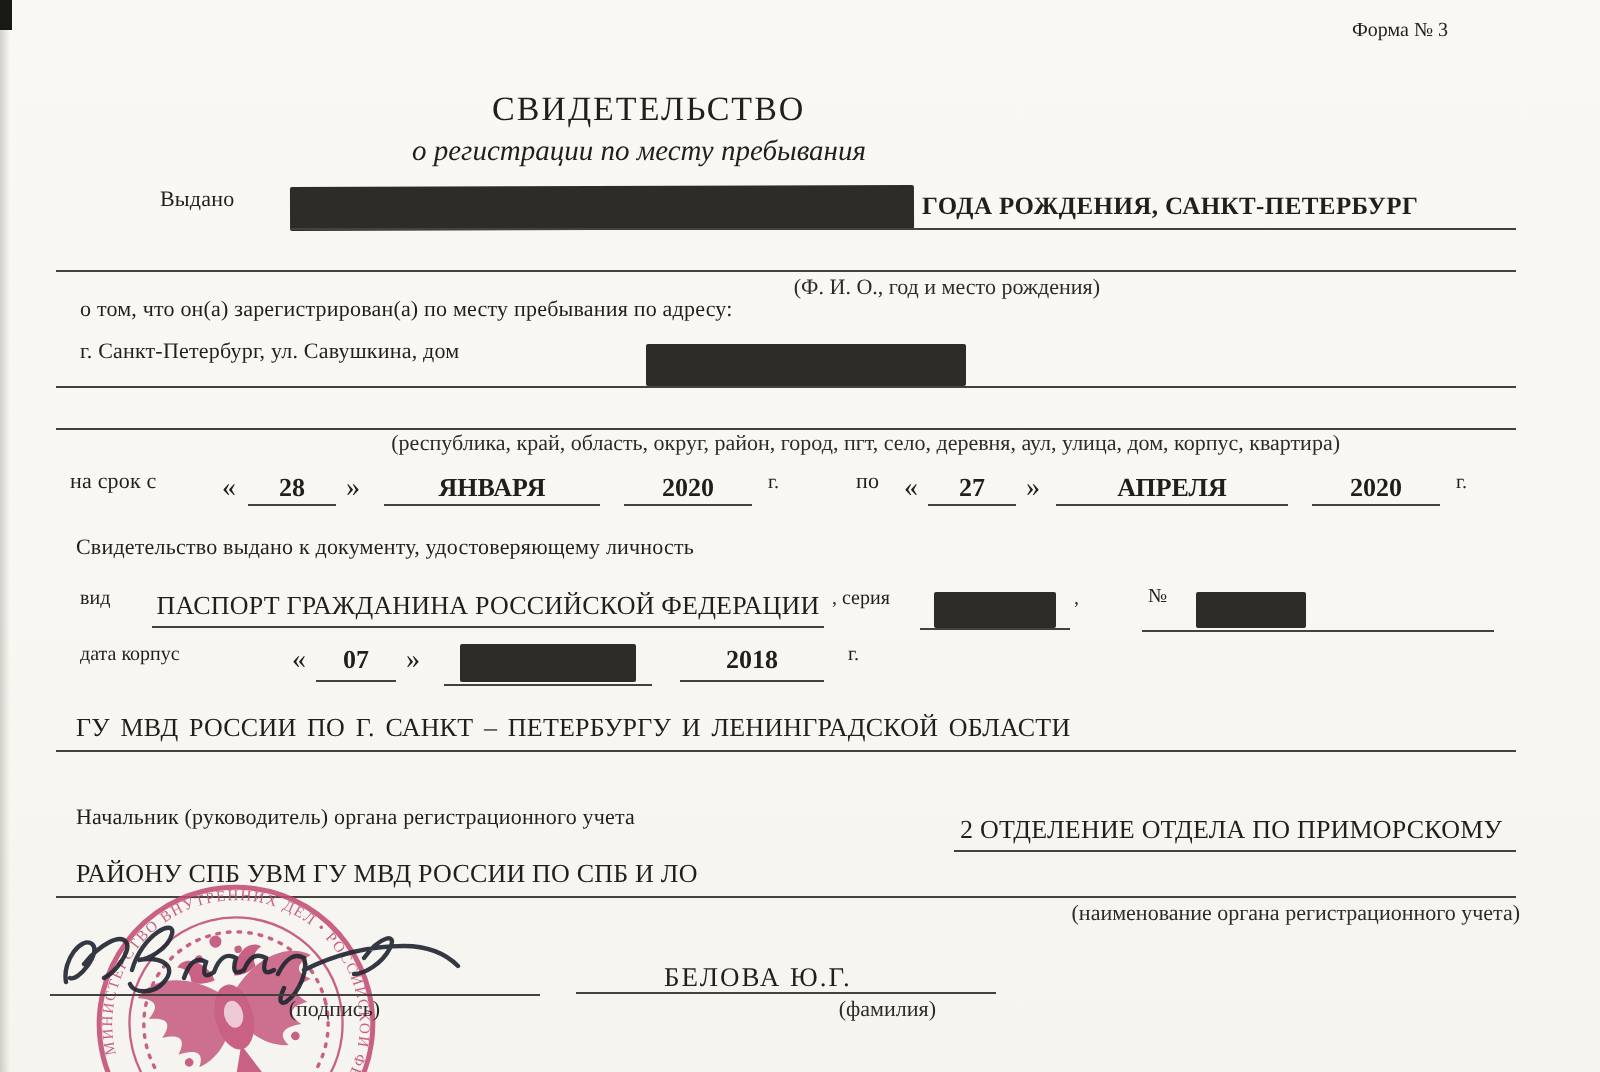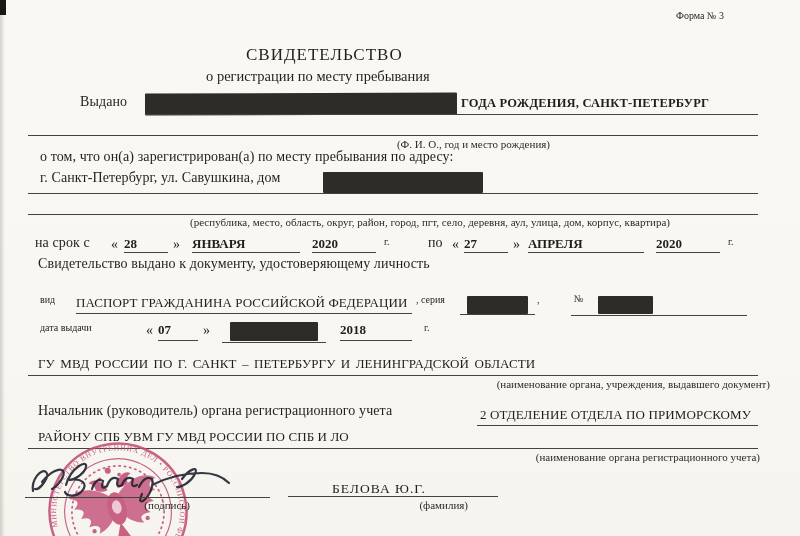--- a/index.html
+++ b/index.html
@@ -1,98 +1,97 @@
 <!DOCTYPE html>
 <html><head>
 <meta charset="utf-8">
 <style>
   html,body{margin:0;padding:0;background:#e8e6e0;}
   .page{position:relative;width:800px;height:536px;overflow:hidden;
         background:linear-gradient(180deg,#f9f8f4 0%,#f8f7f2 55%,#f5f4ee 100%);
         font-family:"Liberation Serif","DejaVu Serif",serif;color:#201f1c;}
   .abs{position:absolute;white-space:nowrap;}
-  .main-text{font-size:14px;letter-spacing:.1px;}
+  .main-text{font-size:11px;letter-spacing:.1px;}
   .mid-text{font-size:10px;}
   .caption{font-size:11px;color:#2c2b28;text-align:right;white-space:nowrap;}
   .typed{font-size:13px;letter-spacing:.1px;}
   .typed-bold{font-size:13px;font-weight:700;}
   .rule{position:absolute;height:1px;background:#45423e;}
   .redact{position:absolute;background:#2e2c29;border-radius:1px;}
-  .cell{position:absolute;border-bottom:1px solid #45423e;}
+  .cell{position:absolute;text-align:center;border-bottom:1px solid #45423e;}
   .quote{font-size:14px;}
   .edge-shade{position:absolute;left:0;top:0;width:5px;height:536px;
       background:linear-gradient(90deg,rgba(110,105,95,.28),rgba(110,105,95,0));}
 </style>
 </head>
 <body>
 
 <div class="page">
 
   <div class="edge-shade"></div>
   <div class="abs" style="left:0;top:10;width:6px;height:15px;background:#181815;"></div>
 
   <div class="abs mid-text" style="left:676px;top:10px;">Форма № 3</div>
 
   <div class="abs" style="left:246px;top:45px;font-size:17px;letter-spacing:1px;">СВИДЕТЕЛЬСТВО</div>
-  <div class="abs" style="left:206px;top:68px;font-size:14.5px;">о регистрации по месту пребывания</div>
+  <div class="abs" style="left:206px;top:68px;font-size:14.5px;font-style:italic;">о регистрации по месту пребывания</div>
 
   <div class="abs main-text" style="left:80px;top:94px;">Выдано</div>
   <div class="redact" style="left:145px;top:93px;width:312px;height:22px;transform:rotate(-.2deg);"></div>
   <div class="abs" style="left:461px;top:96px;font-size:12.5px;font-weight:700;letter-spacing:.2px;">ГОДА РОЖДЕНИЯ, САНКТ-ПЕТЕРБУРГ</div>
   <div class="rule" style="left:145px;top:114px;width:613px;"></div>
 
   <div class="rule" style="left:28px;top:135px;width:730px;"></div>
   <div class="abs caption" style="left:300px;top:138px;width:250px;">(Ф. И. О., год и место рождения)</div>
 
   <div class="abs main-text" style="left:40px;top:149px;">о том, что он(а) зарегистрирован(а) по месту пребывания по адресу:</div>
   <div class="abs main-text" style="left:40px;top:170px;">г. Санкт-Петербург, ул. Савушкина, дом</div>
   <div class="redact" style="left:323px;top:172px;width:160px;height:21px;"></div>
   <div class="rule" style="left:28px;top:193px;width:730px;"></div>
   <div class="rule" style="left:28px;top:214px;width:730px;"></div>
-  <div class="abs caption" style="left:30px;top:216px;width:640px;">(республика, место, область, округ, район, город, пгт, село, деревня, аул, улица, дом, корпус, квартира)</div>
+  <div class="abs caption" style="left:30px;top:216px;width:640px;">(республика, край, область, округ, район, город, пгт, село, деревня, аул, улица, дом, корпус, квартира)</div>
 
   <div class="abs main-text" style="left:35px;top:235px;">на срок с</div>
   <div class="abs quote" style="left:111px;top:237px;">«</div>
   <div class="cell typed-bold" style="left:124px;top:236px;width:44px;height:16px;">28</div>
   <div class="abs quote" style="left:173px;top:237px;">»</div>
   <div class="cell typed-bold" style="left:192px;top:236px;width:108px;height:16px;">ЯНВАРЯ</div>
   <div class="cell typed-bold" style="left:312px;top:236px;width:64px;height:16px;">2020</div>
   <div class="abs mid-text" style="left:384px;top:236px;">г.</div>
   <div class="abs main-text" style="left:428px;top:235px;">по</div>
   <div class="abs quote" style="left:452px;top:237px;">«</div>
   <div class="cell typed-bold" style="left:464px;top:236px;width:44px;height:16px;">27</div>
   <div class="abs quote" style="left:513px;top:237px;">»</div>
   <div class="cell typed-bold" style="left:528px;top:236px;width:116px;height:16px;">АПРЕЛЯ</div>
   <div class="cell typed-bold" style="left:656px;top:236px;width:64px;height:16px;">2020</div>
   <div class="abs mid-text" style="left:728px;top:236px;">г.</div>
 
-  <div class="abs main-text" style="left:38px;top:256px;">Свидетельство выдано к документу, удостоверяющему личность</div>
+  <div class="abs main-text" style="left:38px;top:268px;">Свидетельство выдано к документу, удостоверяющему личность</div>
 
   <div class="abs mid-text" style="left:40px;top:294px;">вид</div>
   <div class="cell typed" style="left:76px;top:295px;width:336px;height:18px;">ПАСПОРТ ГРАЖДАНИНА РОССИЙСКОЙ ФЕДЕРАЦИИ</div>
   <div class="abs mid-text" style="left:416px;top:294px;">, серия</div>
   <div class="redact" style="left:467px;top:296px;width:61px;height:18px;"></div>
   <div class="rule" style="left:460px;top:314px;width:75px;"></div>
   <div class="abs mid-text" style="left:537px;top:294px;">,</div>
   <div class="abs mid-text" style="left:574px;top:293px;">№</div>
   <div class="redact" style="left:598px;top:296px;width:55px;height:18px;"></div>
   <div class="rule" style="left:571px;top:315px;width:176px;"></div>
 
-  <div class="abs mid-text" style="left:40px;top:322px;">дата выдачи</div>
+  <div class="abs mid-text" style="left:40px;top:322px;">дата корпус</div>
   <div class="abs quote" style="left:146px;top:323px;">«</div>
   <div class="cell typed-bold" style="left:158px;top:322px;width:40px;height:18px;">07</div>
   <div class="abs quote" style="left:203px;top:323px;">»</div>
   <div class="redact" style="left:230px;top:322px;width:88px;height:19px;"></div>
   <div class="rule" style="left:222px;top:342px;width:104px;"></div>
   <div class="cell typed-bold" style="left:340px;top:322px;width:72px;height:18px;">2018</div>
   <div class="abs mid-text" style="left:424px;top:322px;">г.</div>
 
   <div class="abs typed" style="left:38px;top:356px;word-spacing:2px;">ГУ МВД РОССИИ ПО Г. САНКТ – ПЕТЕРБУРГУ И ЛЕНИНГРАДСКОЙ ОБЛАСТИ</div>
   <div class="rule" style="left:28px;top:375px;width:730px;"></div>
-  <div class="abs caption" style="left:30px;top:378px;width:740px;">(наименование органа, учреждения, выдавшего документ)</div>
 
   <div class="abs main-text" style="left:38px;top:403px;">Начальник (руководитель) органа регистрационного учета</div>
   <div class="abs typed" style="left:480px;top:407px;">2 ОТДЕЛЕНИЕ ОТДЕЛА  ПО ПРИМОРСКОМУ</div>
   <div class="rule" style="left:477px;top:425px;width:281px;"></div>
   <div class="abs typed" style="left:38px;top:429px;">РАЙОНУ СПБ УВМ  ГУ  МВД РОССИИ  ПО СПБ  И  ЛО</div>
   <div class="rule" style="left:28px;top:448px;width:730px;"></div>
   <div class="abs caption" style="left:20px;top:451px;width:740px;">(наименование органа регистрационного учета)</div>
 
   <svg class="abs" style="left:46px;top:440px;" width="144" height="144" viewBox="0 0 200 200">
     <g transform="rotate(-14 100 100)" opacity="0.88">

